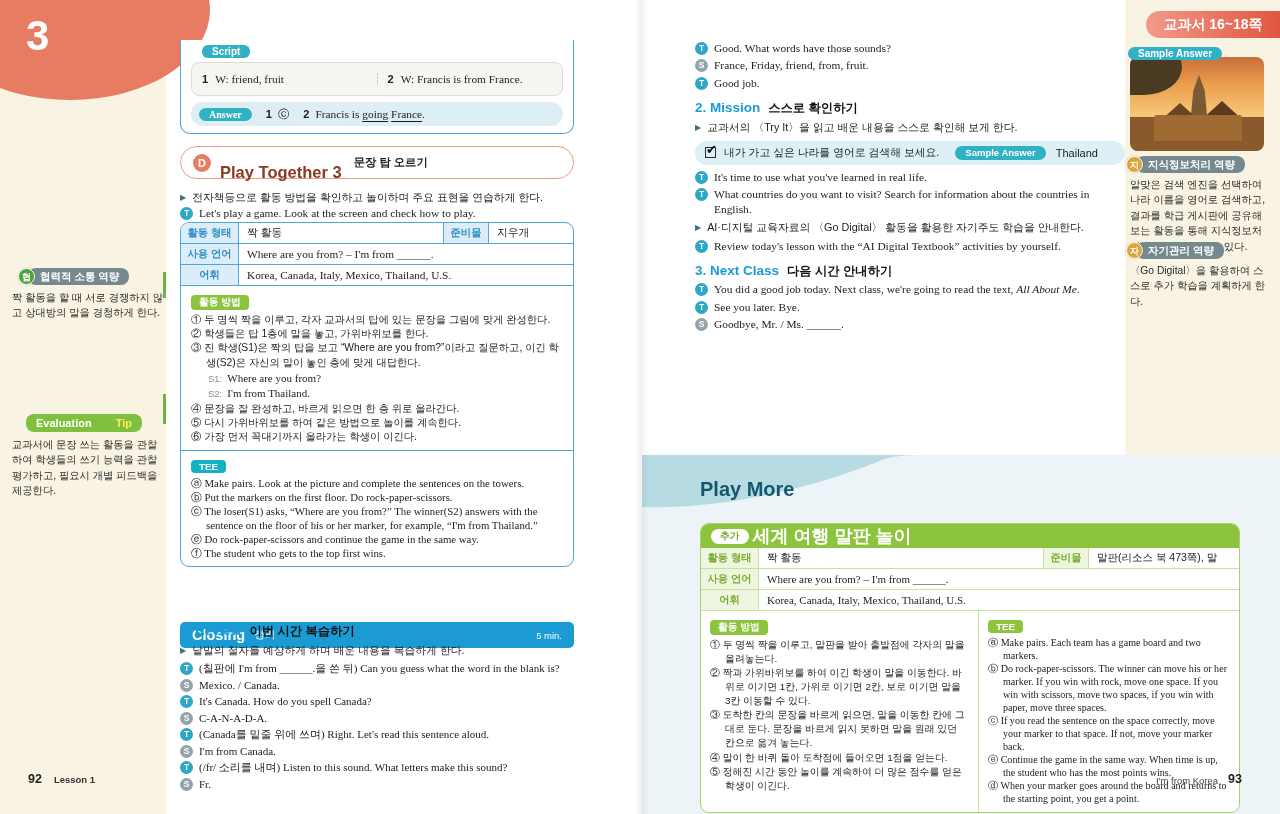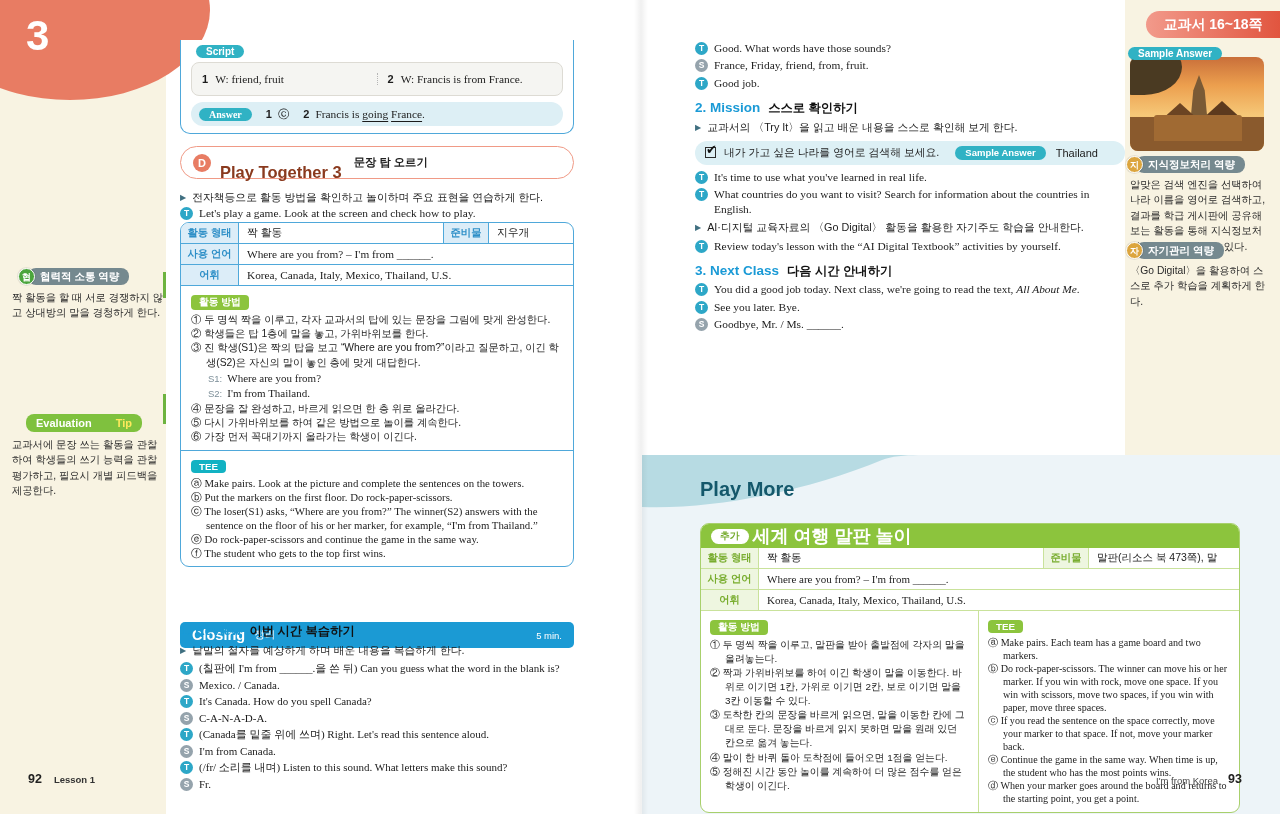--- a/index.html
+++ b/index.html
@@ -30,21 +30,21 @@
   .goal-line .arrow { color:#3f6f80; font-size:8px; margin:2px 6px 0 0; }
 
   .h-row { margin:7px 0 2px 0; }
   .h-num { color:#1a9ad6; font-weight:bold; font-size:13.5px; }
   .h-ko  { color:#111; font-weight:bold; font-size:12.3px; margin-left:8px; }
 
   
   .script-box { left:180px; top:40px; width:394px; height:94px; border:1.6px solid #4fa8da; border-top:none;
                 border-radius:0 0 10px 10px; background:#fff; }
   .pill { display:inline-block; color:#fff; font-size:10px; font-weight:bold; padding:1px 10px; border-radius:9px; background:#30b2c4; }
-  .script-pill { position:absolute; top:5px; left:15px; }
+  .script-pill { position:absolute; top:5px; left:21px;border-radius:6px; }
   .script-inner { position:absolute; left:10px; right:10px; top:22px; height:34px; background:#f5f5f2;
                   border:1px solid #dddbd4; border-radius:8px; display:flex; align-items:center; }
   .scr-item { flex:1; display:flex; align-items:center; padding:0 10px; font-family:"Liberation Serif",serif; font-size:11.4px; }
   .scr-item.first { border-right:1px dotted #b5b5b5; }
   .scr-item b { font-family:"Liberation Sans",sans-serif; font-size:11px; margin-right:7px; }
   .answer-row { position:absolute; left:10px; right:10px; top:62px; height:24px; background:#ddeff5; border-radius:12px;
                 display:flex; align-items:center; padding:0 8px; font-family:"Liberation Serif",serif; font-size:11.4px; }
   .answer-row b { font-family:"Liberation Sans",sans-serif; font-size:11px; }
   .answer-row .gap { width:14px; } .answer-row .sgap { width:6px; }
   u { text-decoration:underline; text-underline-offset:2.5px; }

